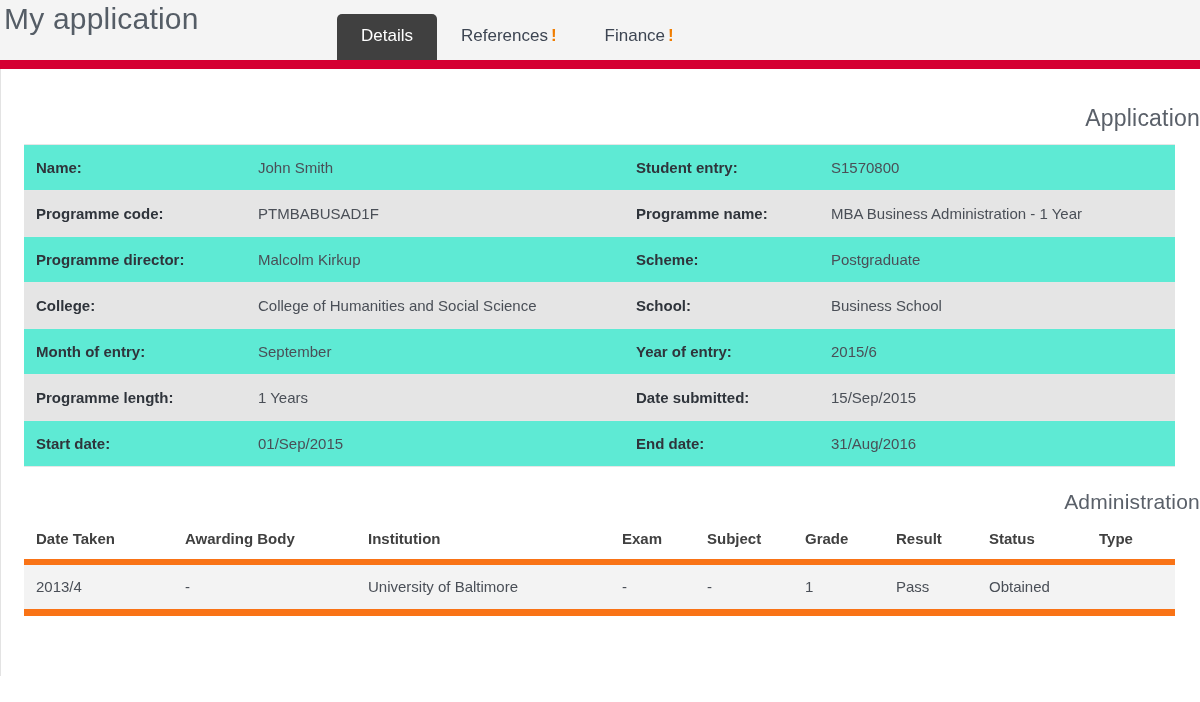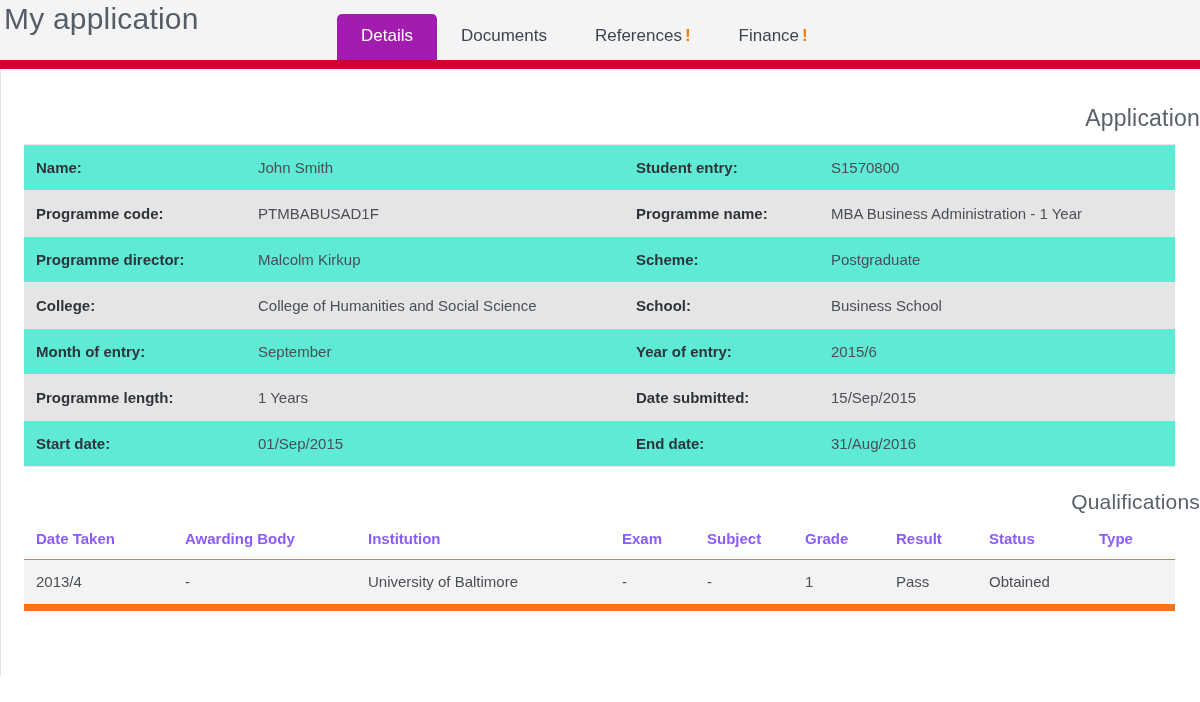--- a/index.html
+++ b/index.html
@@ -45,21 +45,21 @@
     position: relative;
     font-size: 17px;
     color: #3d4552;
     padding: 11px 24px 13px 24px;
     line-height: 22px;
     white-space: nowrap;
     cursor: pointer;
     background: transparent;
   }
   .tab.active {
-    background: #a21caf;
+    background: #404040;
     color: #ffffff;
     border-radius: 5px 5px 0 0;
   }
   .tab .warn {
     color: #f07d00;
     font-weight: 700;
     margin-left: 3px;
     font-size: 17px;
   }
 
@@ -120,23 +120,23 @@
   .detail-table col.c2 { width: 378px; }
   .detail-table col.c3 { width: 195px; }
   .detail-table col.c4 { width: 356px; }
 
   
   .qual-table { width: 1151px; }
   .qual-table thead th {
     text-align: left;
     font-weight: 700;
     font-size: 15px;
-    color: #8b5cf6;
+    color: #404040;
     padding: 6px 8px 12px 12px;
-    border-bottom: 1px solid #f97316;
+    border-bottom: 6px solid #f97316;
   }
   .qual-table tbody td {
     padding: 13px 8px 14px 12px;
     background: #f3f3f3;
     color: #4a4f57;
     font-size: 15px;
     border-bottom: 7px solid #f97316;
   }
   .qual-table col.q1 { width: 149px; }
   .qual-table col.q2 { width: 183px; }
@@ -152,23 +152,20 @@
 <body>
 
 <div class="page-header">
   <div class="app-title">My application</div>
 
   <nav class="tab-strip">
     <div class="tab active">
       <span>Details</span>
     </div>
     <div class="tab">
-      <span>Documents</span>
-    </div>
-    <div class="tab">
       <span>References</span><span class="warn">!</span>
     </div>
     <div class="tab">
       <span>Finance</span><span class="warn">!</span>
     </div>
   </nav>
 </div>
 
 <div class="content">
   <div class="left-rule"></div>
@@ -221,21 +218,21 @@
       </tr>
       <tr class="odd">
         <td class="lbl">Start date:</td>
         <td>01/Sep/2015</td>
         <td class="lbl">End date:</td>
         <td>31/Aug/2016</td>
       </tr>
     </tbody>
   </table>
 
-  <h2 class="section-title qual">Qualifications</h2>
+  <h2 class="section-title qual">Administration</h2>
 
   <table class="qual-table">
     <colgroup>
       <col class="q1">
         <col class="q2">
         <col class="q3">
         <col class="q4">
         <col class="q5">
       <col class="q6">
         <col class="q7">

